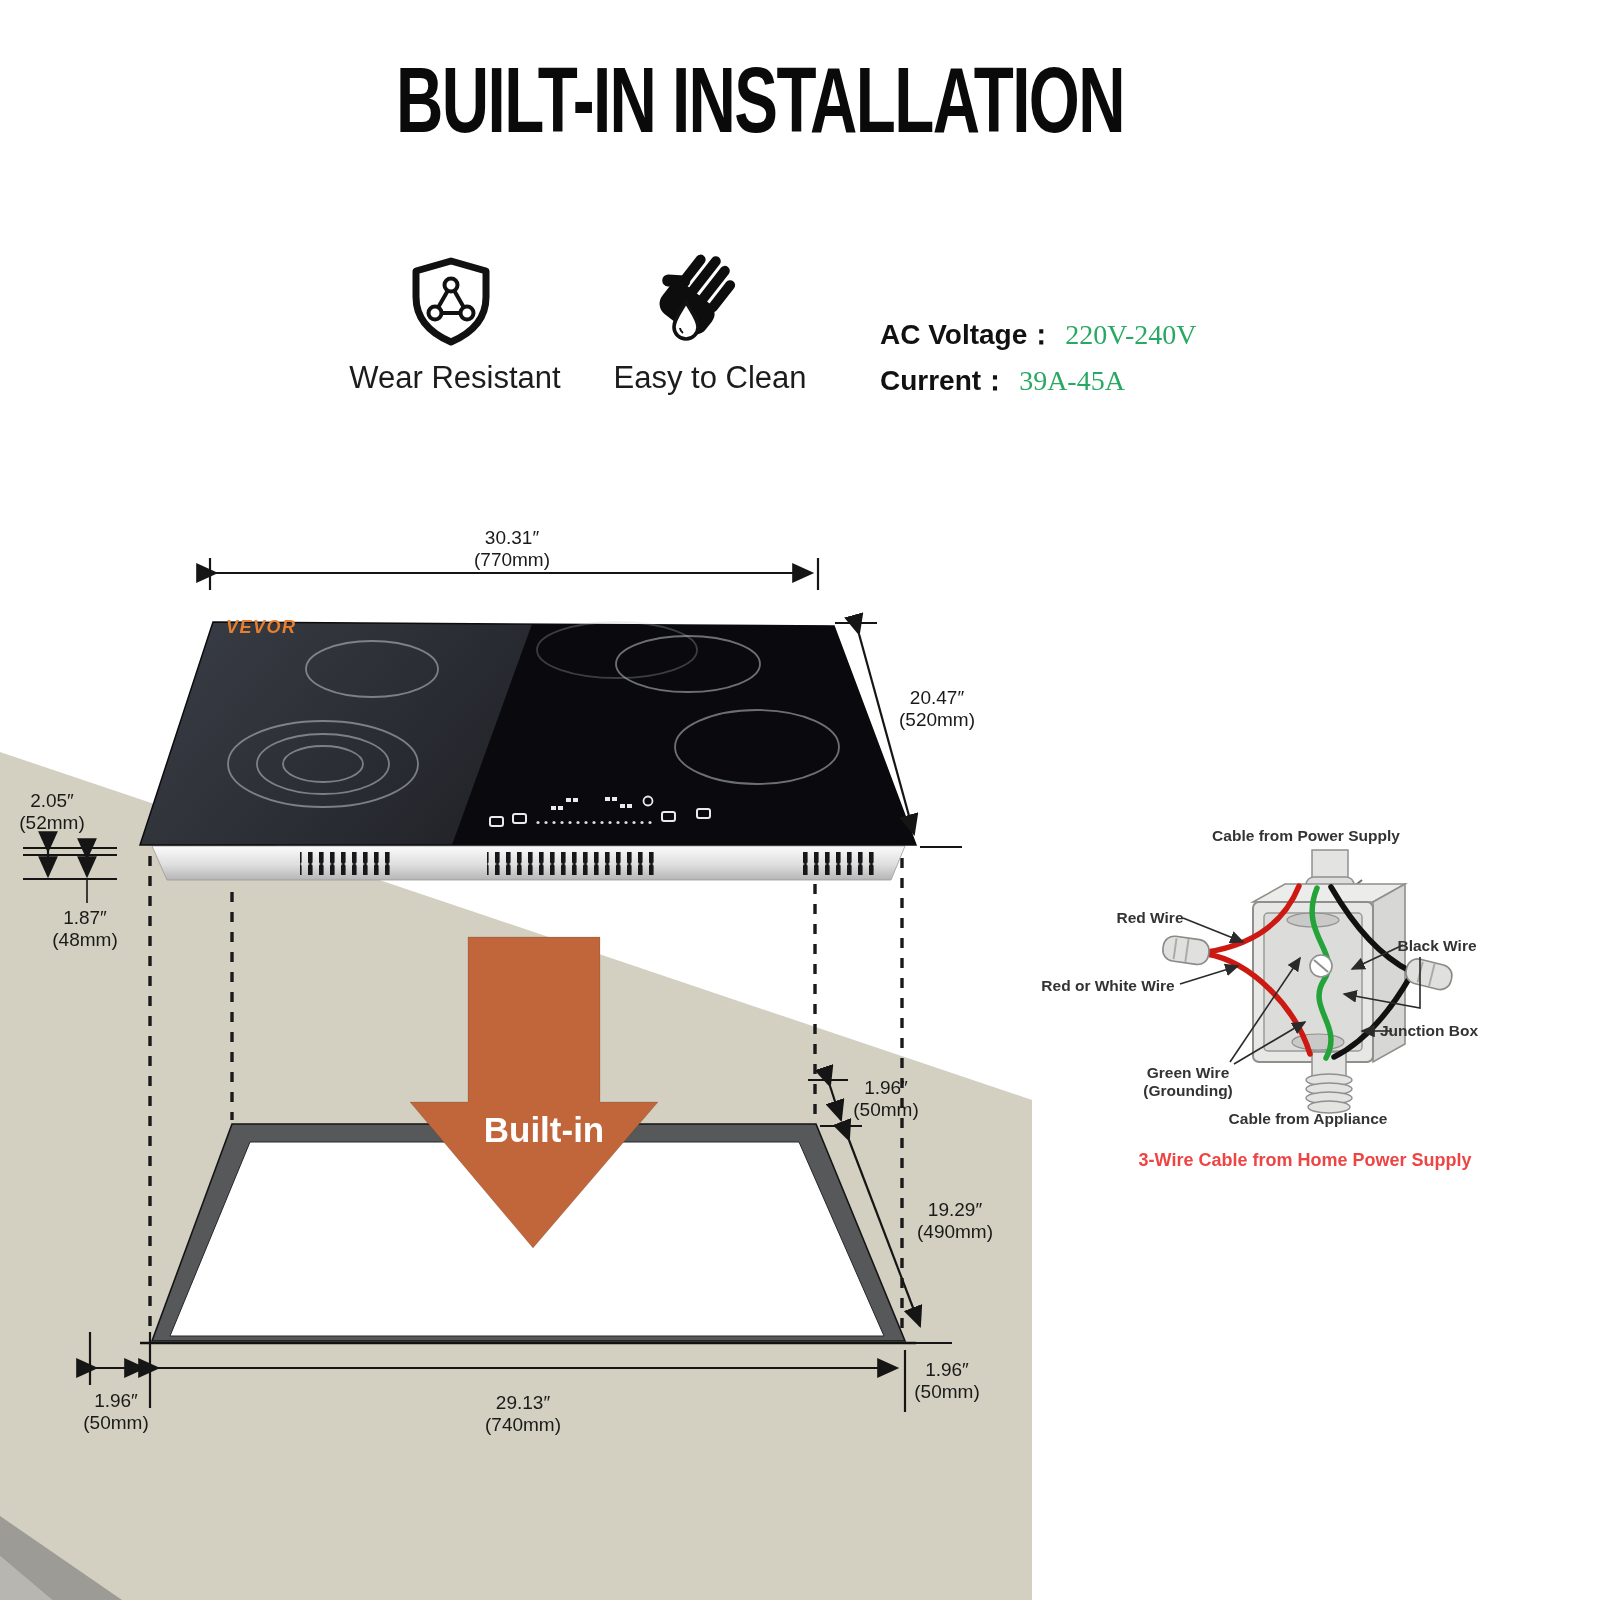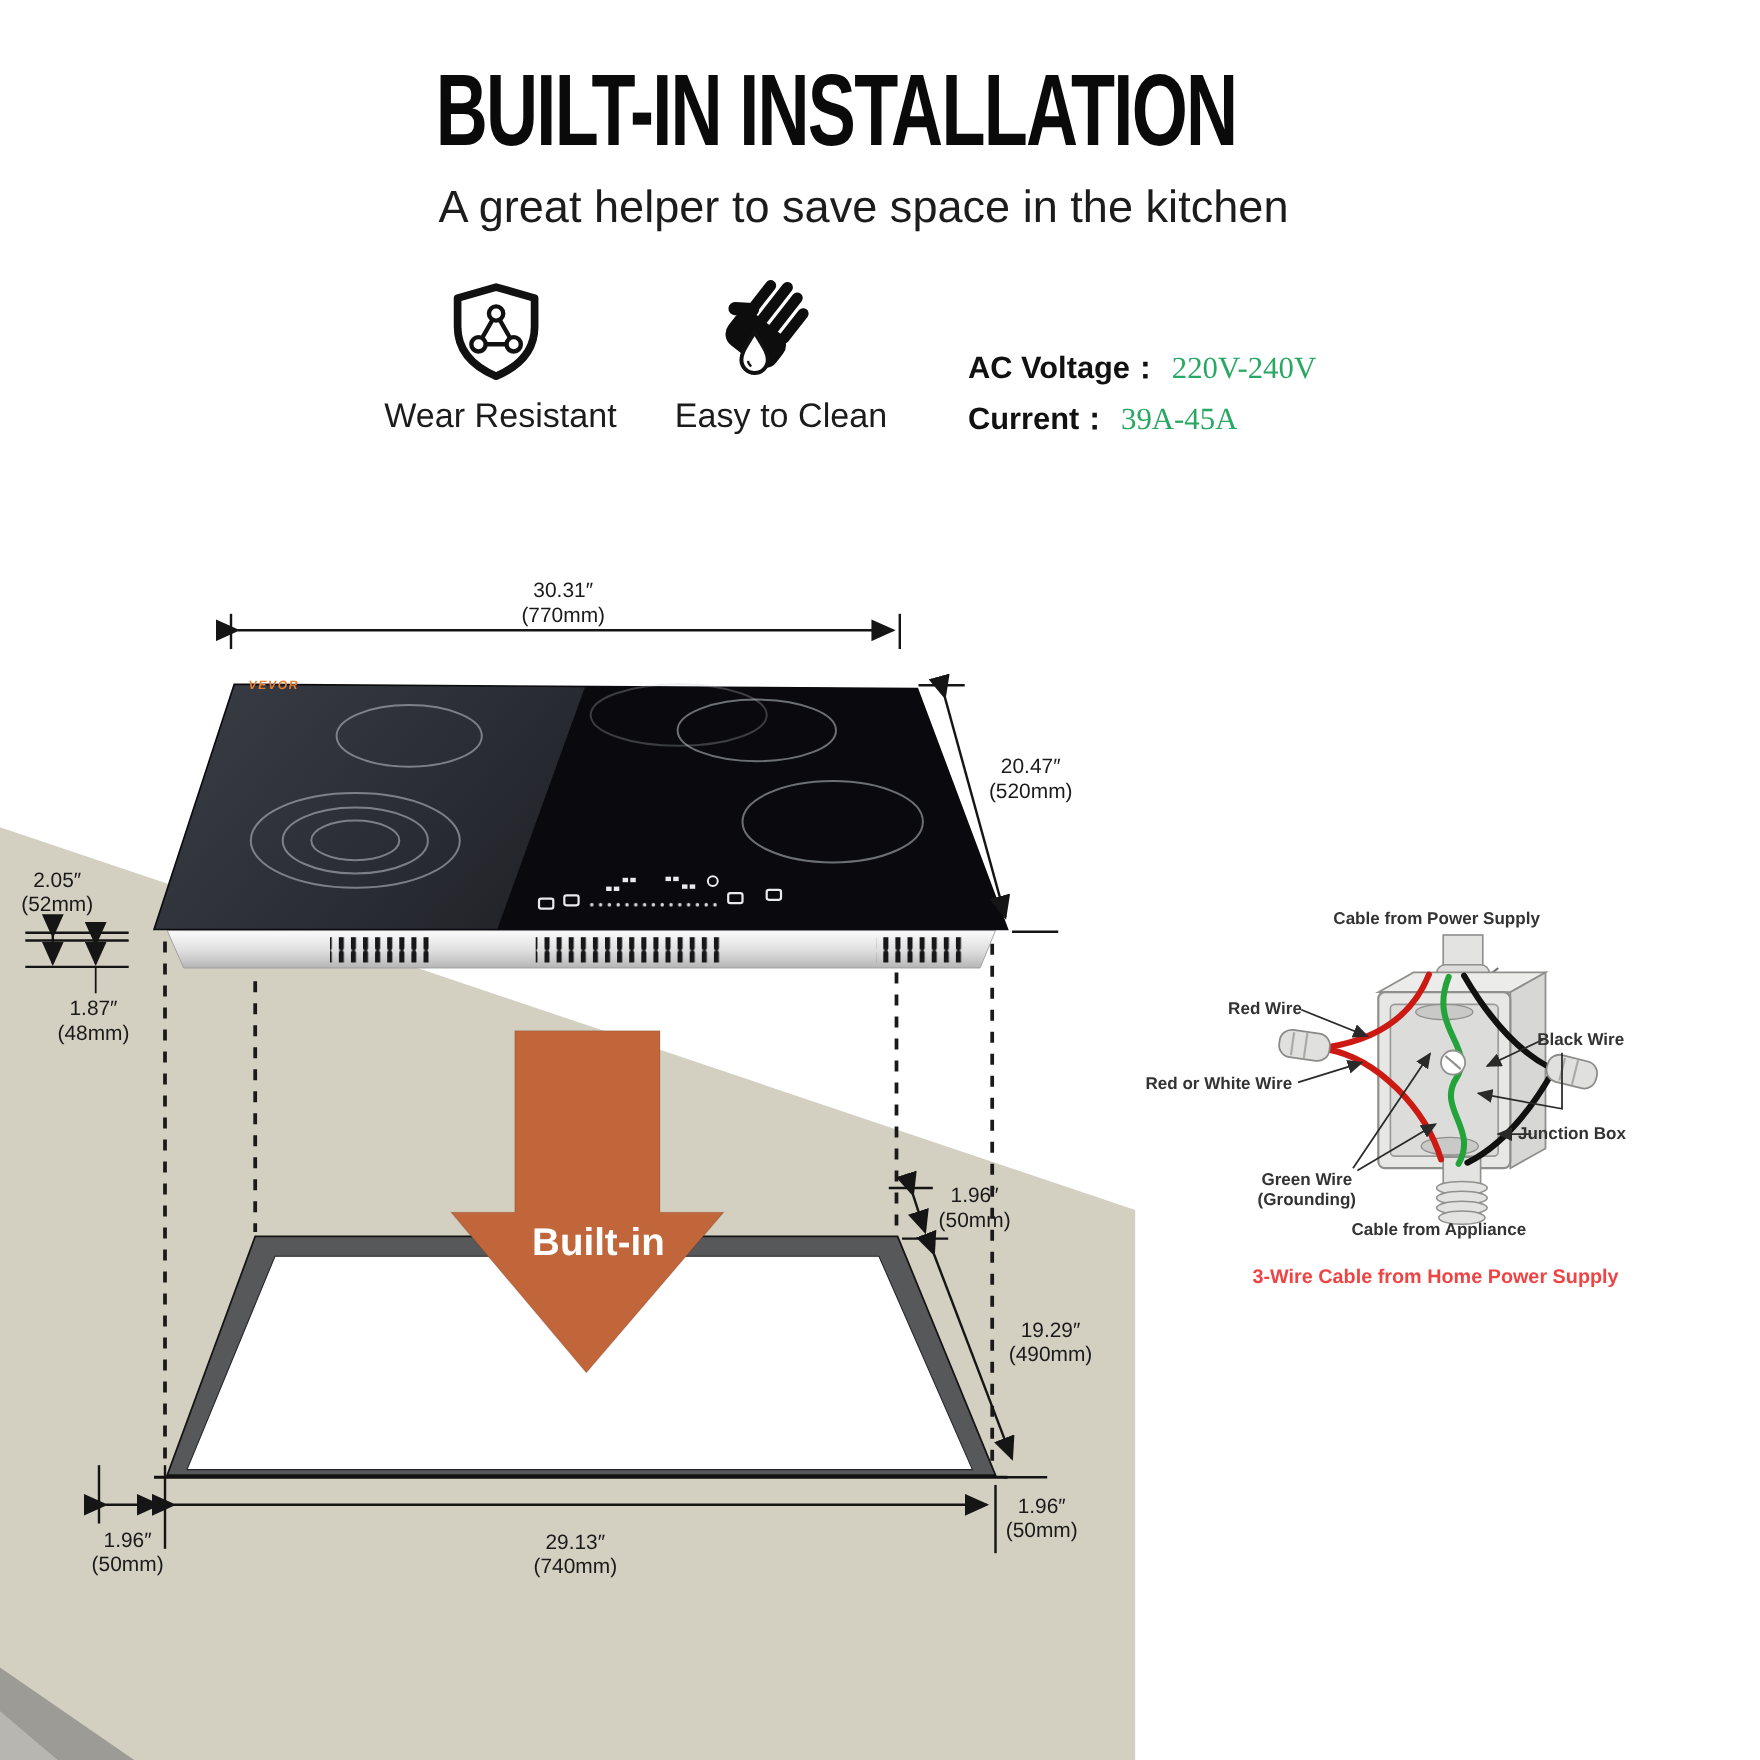--- a/index.html
+++ b/index.html
@@ -11,21 +11,21 @@
          transform:translateX(-50%) scale(0.78,1.1);color:#0a0a0a;}
   .subtitle{font-size:41px;color:#1c1c1c;white-space:nowrap;}
   .feat-label{font-size:31px;color:#1c1c1c;white-space:nowrap;}
   .spec-row{display:flex;align-items:baseline;font-size:28px;white-space:nowrap;}
   .spec-label{font-weight:bold;color:#111;}
   .spec-value{color:#29a863;margin-left:10px;font-family:Liberation Serif, serif;}
   .dim{font-size:19px;line-height:1.18;color:#1a1a1a;white-space:nowrap;}
   .wlabel{font-size:15.5px;font-weight:bold;color:#333;line-height:1.15;white-space:nowrap;}
   .wcaption{font-size:18px;font-weight:bold;color:#ef4444;white-space:nowrap;}
   .builtin{font-size:35px;font-weight:bold;color:#ffffff;white-space:nowrap;margin-left:27px;}
-  .brand{font-size:11px;font-weight:bold;font-style:italic;letter-spacing:1.5px;color:#e87f2f;}
+  .brand{font-size:18px;font-weight:bold;font-style:italic;letter-spacing:1.5px;color:#e87f2f;}
   svg{display:block;}
 </style>
 </head>
 <body>
 
 <div class="canvas">
 
   <svg class="abs" style="left:0;top:0" width="1600" height="1600" viewBox="0 0 1600 1600">
     <defs>
       <marker id="mArr" markerWidth="11" markerHeight="9" refX="9" refY="4.5" orient="auto">
@@ -212,21 +212,20 @@
         <rect x="39" y="4" width="10" height="38" rx="5"></rect>
         <rect x="-3" y="36" width="55" height="36" rx="13"></rect>
         <rect x="-16" y="42" width="28" height="12" rx="6" transform="rotate(-35,-16,42)"></rect>
       </g>
       <path d="M686,302 c-7,12 -12,18 -12,25 a12,12 0 0 0 24,0 c0,-7 -5,-13 -12,-25 z" fill="#fff" stroke="#111" stroke-width="3.6"></path>
       <path d="M680,328 a7,7 0 0 0 3,5" fill="none" stroke="#111" stroke-width="2"></path>
     </g>
   </svg>
 
   <div class="abs title" style="left:760px;top:52px">BUILT-IN INSTALLATION</div>
-  <div class="abs subtitle ctr" style="left:785px;top:165px">A great helper to save space in the kitchen</div>
 
   <div class="abs feat-label ctr" style="left:455px;top:360px">Wear Resistant</div>
   <div class="abs feat-label ctr" style="left:710px;top:360px">Easy to Clean</div>
 
   <div class="abs spec-row" style="left:880px;top:316px">
     <span class="spec-label">AC Voltage：</span>
     <span class="spec-value">220V-240V</span>
   </div>
   <div class="abs spec-row" style="left:880px;top:362px">
     <span class="spec-label">Current：</span>

